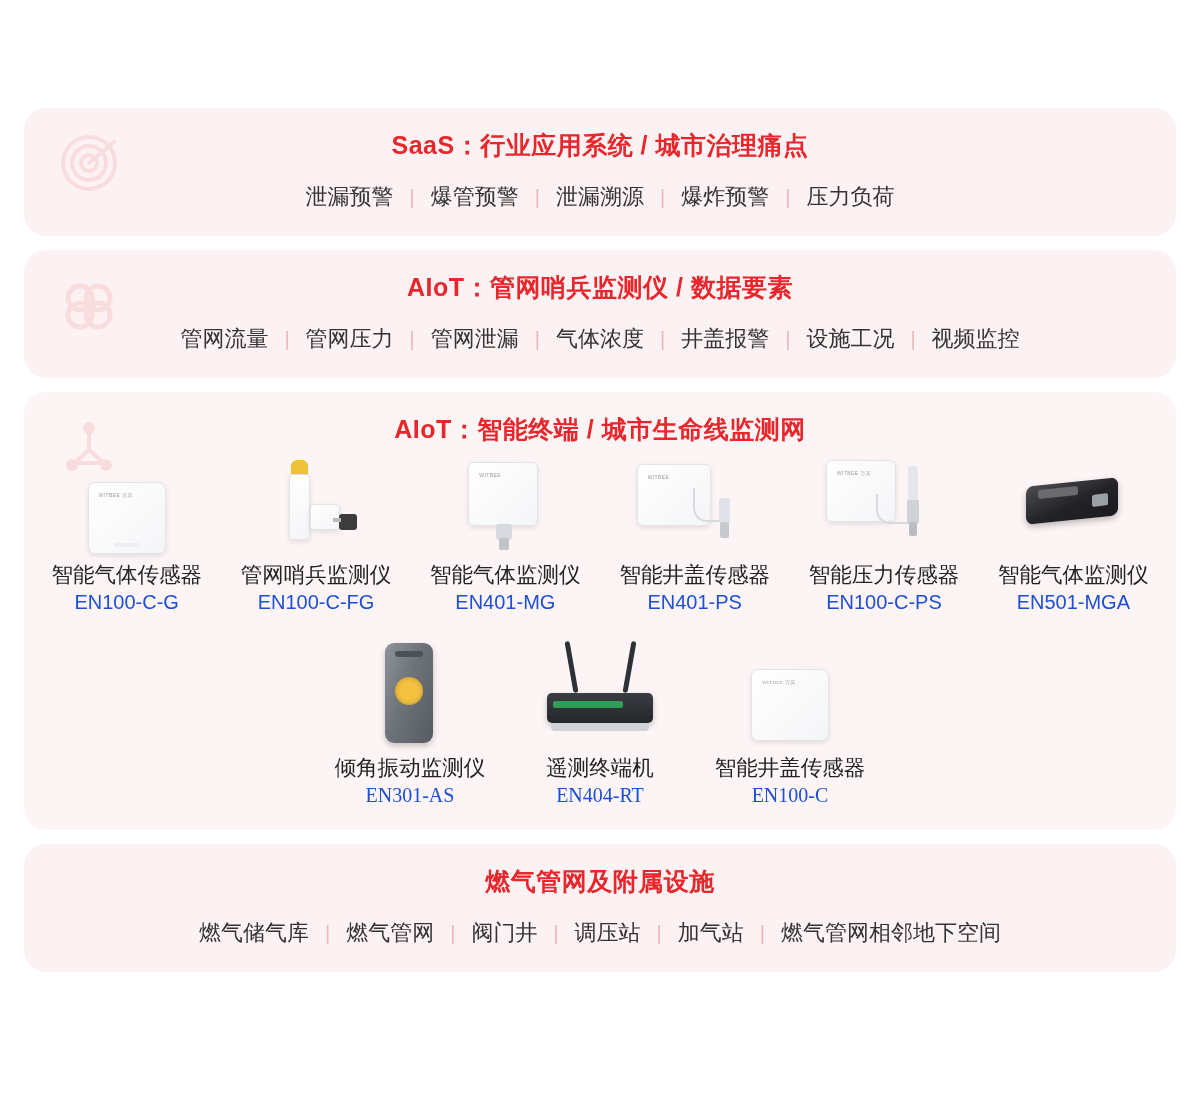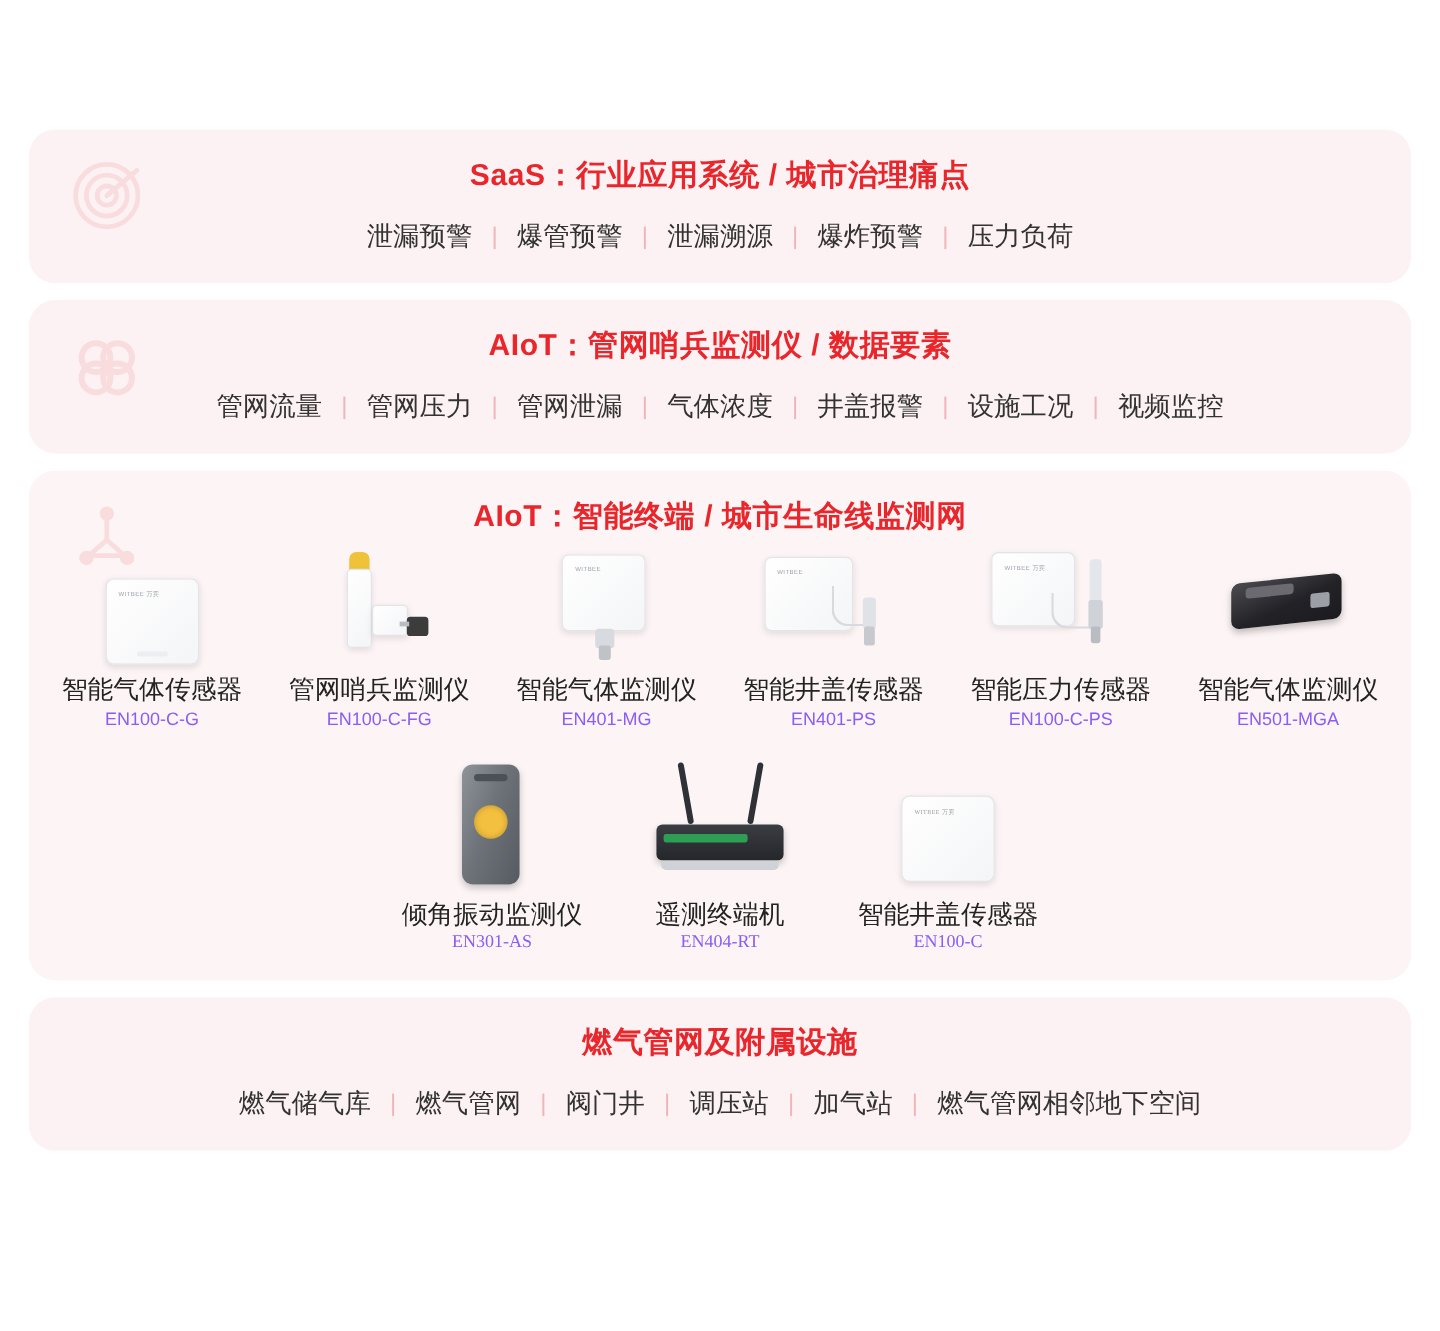--- a/index.html
+++ b/index.html
@@ -107,22 +107,22 @@
     justify-content: center;
     margin-bottom: 8px;
   }
   .device .name {
     font-size: 21.5px;
     color: #232323;
     line-height: 1.28;
     white-space: nowrap;
   }
   .device .model {
-    font-size: 15px;
-    color: #8b5cf6;
+    font-size: 20px;
+    color: #1d4ed8;
     line-height: 1.28;
     white-space: nowrap;
   }
   .device-row-2 { margin-top: 26px; }
   .device-row-2 .device { width: 190px; font-family: Liberation Serif, serif; }
 
   
   .box-white {
     background: linear-gradient(135deg,#ffffff 0%,#f4f5f7 100%);
     border: 1px solid #e2e4e8;

